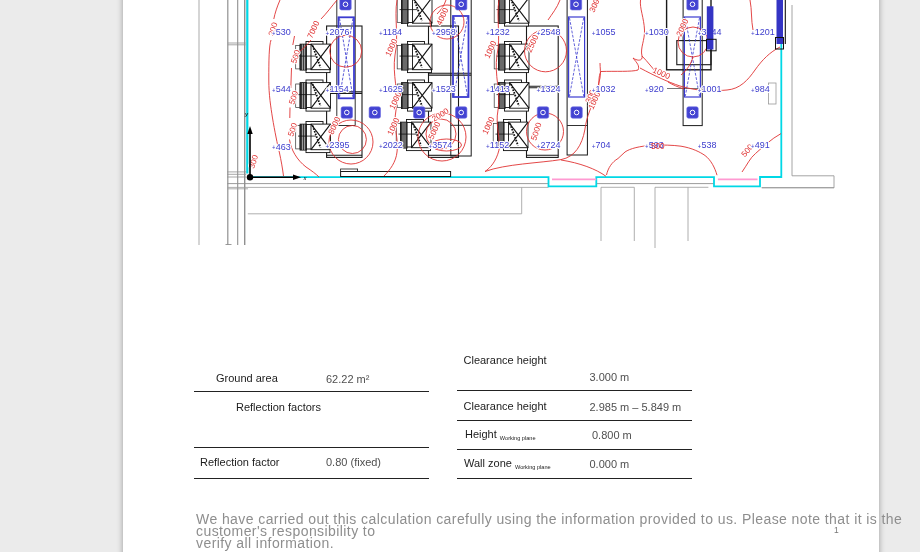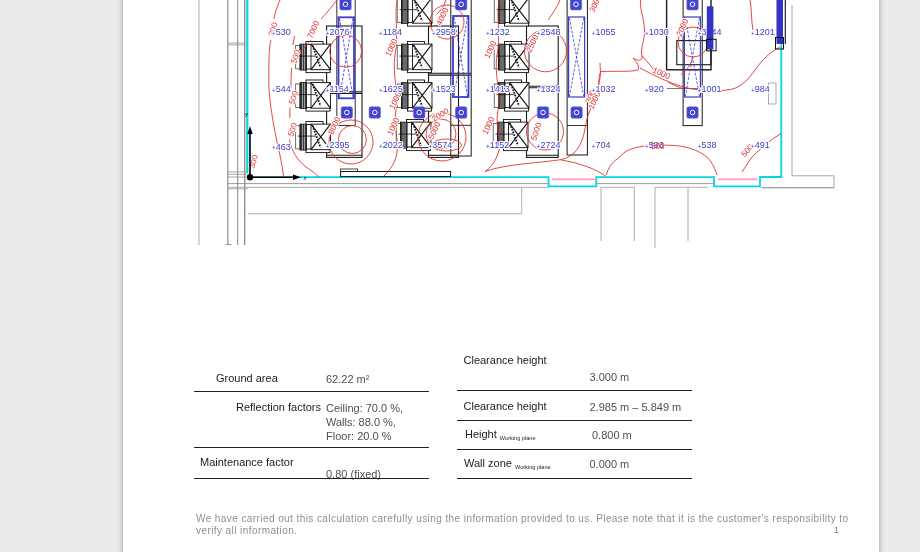--- a/index.html
+++ b/index.html
@@ -3,21 +3,21 @@
 <meta charset="utf-8">
 <style>
   html,body{margin:0;padding:0;}
   body{background:#ebebeb;font-family:"Liberation Sans",sans-serif;}
   .stage{position:relative;width:920px;height:552px;background:#ebebeb;overflow:hidden;}
   .page{position:absolute;left:123px;top:-20px;width:756px;height:600px;background:#ffffff;box-shadow:0 0 6px rgba(0,0,0,0.35);}
   .lbl{position:absolute;font-size:11px;color:#1c1c1c;white-space:nowrap;}
   .val{position:absolute;font-size:11px;color:#4f4f4f;white-space:nowrap;line-height:14px;}
   .rule{position:absolute;height:1.3px;background:#222222;}
   .sub{font-size:5.6px;color:#1c1c1c;vertical-align:-1.5px;}
-  .foot{position:absolute;font-size:10px;color:#8e8e8e;line-height:12px;letter-spacing:0.42px;}
+  .foot{position:absolute;font-size:14px;color:#8e8e8e;line-height:12px;letter-spacing:0.42px;}
 </style>
 </head>
 <body>
 <div class="stage">
 
   <div class="page"></div>
 
   <svg width="920" height="270" viewBox="0 0 920 270" style="position:absolute;left:0;top:0">
     <defs>
 
@@ -308,24 +308,23 @@
       <path d="M301,177.2 L293,174.5 L293,179.9 Z" stroke="none"></path>
     </g>
     <text x="245" y="116" font-size="6px" font-style="italic" fill="#000" font-family="Liberation Sans, sans-serif">y</text>
     <text x="303.5" y="180" font-size="6px" font-style="italic" fill="#000" font-family="Liberation Sans, sans-serif">x</text>
   </svg>
 
   <div class="lbl" style="left:216px;top:371.5px;">Ground area</div>
   <div class="val" style="left:326px;top:371.5px;">62.22 m²</div>
   <div class="rule" style="left:194px;top:390.5px;width:235px;"></div>
   <div class="lbl" style="left:200px;top:400.6px;margin-left:36px;">Reflection factors</div>
-  <div class="val" style="left:326px;top:400.6px;">Ceiling: 70.0 %,<br>Walls: 88.0 %,<br>Floor: 20.0 %</div>
   <div class="rule" style="left:194px;top:446.5px;width:235px;"></div>
-  <div class="lbl" style="left:200px;top:456.3px;">Maintenance factor</div>
-  <div class="val" style="left:326px;top:467px;">0.80 (fixed)</div>
+  <div class="lbl" style="left:200px;top:456.3px;">Reflection factor</div>
+  <div class="val" style="left:326px;top:455px;">0.80 (fixed)</div>
   <div class="rule" style="left:194px;top:478px;width:235px;"></div>
 
   <div class="lbl" style="left:463.5px;top:354px;">Clearance height</div>
   <div class="val" style="left:589.5px;top:370px;">3.000 m</div>
   <div class="rule" style="left:456.8px;top:389.5px;width:235px;"></div>
   <div class="lbl" style="left:463.5px;top:399.5px;">Clearance height</div>
   <div class="val" style="left:589.5px;top:399.5px;">2.985 m – 5.849 m</div>
   <div class="rule" style="left:456.8px;top:419.5px;width:235px;"></div>
   <div class="lbl" style="left:465px;top:428px;">Height <span class="sub">Working plane</span></div>
   <div class="val" style="left:592px;top:428px;">0.800 m</div>

